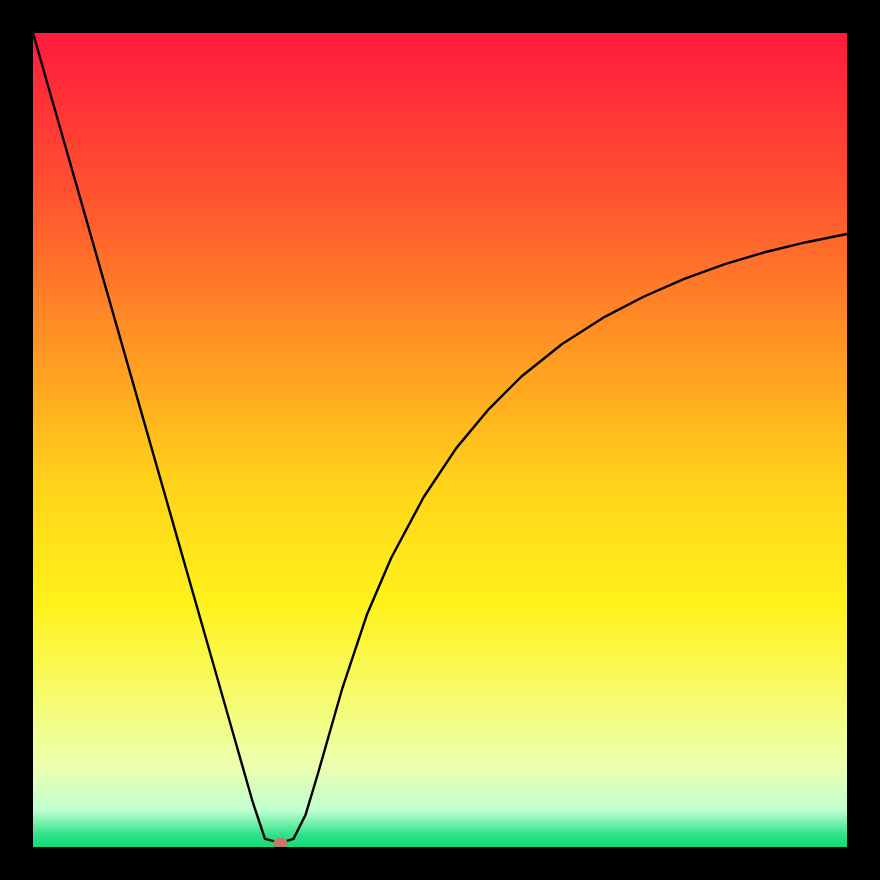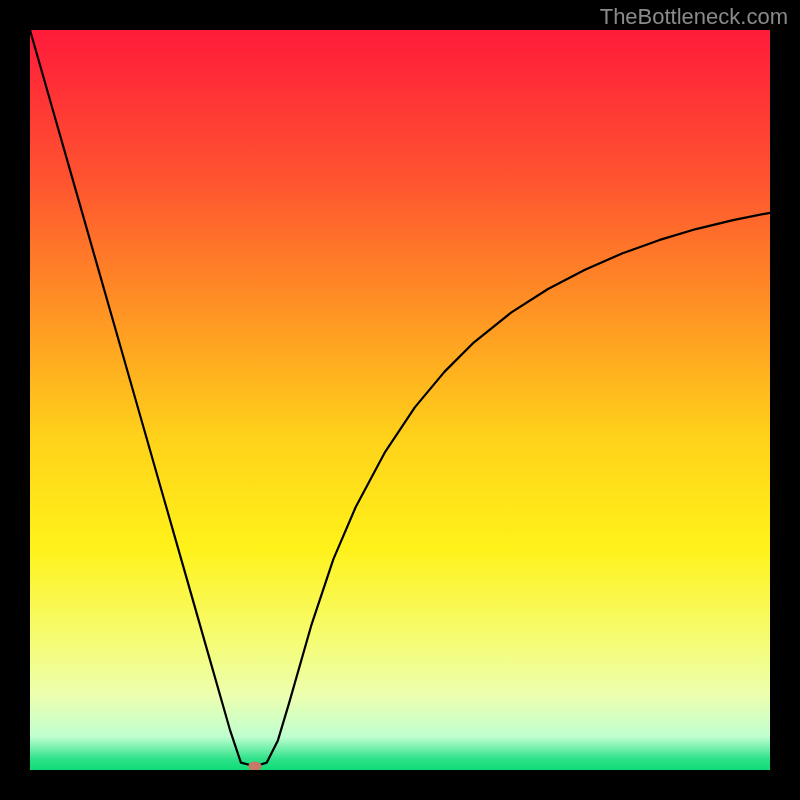--- a/index.html
+++ b/index.html
@@ -58,14 +58,13 @@
             <stop offset="98.5%" stop-color="#2fe28a"></stop>
             <stop offset="100%" stop-color="#0edc78"></stop>
           </linearGradient>
         </defs>
         <rect x="0" y="0" width="740" height="740" fill="url(#bg-grad)"></rect>
         <path d="M0.00 0.00 L22.20 77.70 L44.40 155.40 L66.60 233.10 L88.80 310.80 L111.00 388.50 L133.20 466.20 L155.40 543.90 L177.60 621.60 L199.80 699.30 L210.90 732.60 L224.96 736.30 L236.80 732.60 L247.90 710.40 L259.00 673.40 L281.20 595.70 L303.40 529.10 L325.60 477.30 L355.20 421.80 L384.80 377.40 L414.40 341.88 L444.00 312.28 L481.00 282.68 L518.00 259.00 L555.00 239.76 L592.00 223.48 L629.00 210.16 L666.00 199.06 L703.00 190.18 L740.00 182.78" fill="none" stroke="#000000" stroke-width="2.2" stroke-linejoin="round"></path>
         <ellipse cx="224.96" cy="736.30" rx="6.66" ry="4.81" fill="#c47a66"></ellipse>
       </svg>
   </div>
 
-  <div class="watermark">TheBottleneck.com</div>
 </div>
 
 </body></html>

